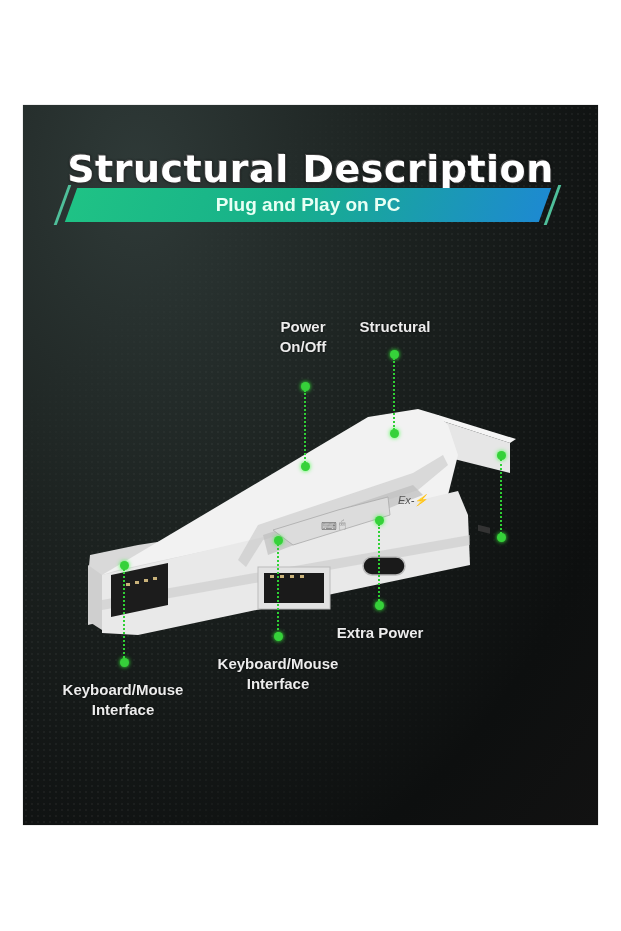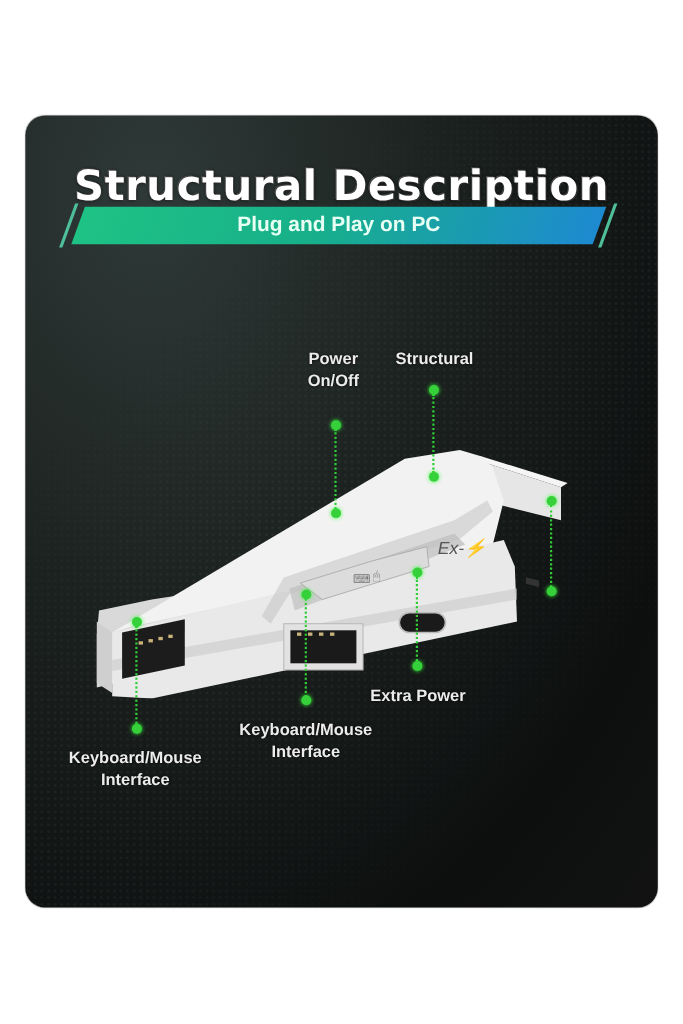--- a/index.html
+++ b/index.html
@@ -1,19 +1,19 @@
 <!DOCTYPE html>
 <html><head>
 <meta charset="utf-8">
 <style>
   html,body{margin:0;padding:0;background:#ffffff;}
   body{width:621px;height:931px;position:relative;overflow:hidden;font-family:"Liberation Sans",sans-serif;}
   .panel{position:absolute;left:23px;top:105px;width:575px;height:720px;
     background:radial-gradient(ellipse at 20% 10%,#2f3a38 0%,#1c2220 40%,#0d0f0f 80%,#121212 100%);
-    box-shadow:0 0 1px #999;border-radius:18px;}
+    box-shadow:0 0 1px #999;}
   .texture{position:absolute;inset:0;
     background-image:radial-gradient(rgba(255,255,255,0.05) 1px,transparent 1.4px);
     background-size:6px 6px;opacity:.9;
     -webkit-mask-image:linear-gradient(135deg,transparent 20%,#000 45%,#000 60%,transparent 85%);
     mask-image:linear-gradient(135deg,transparent 20%,#000 45%,#000 60%,transparent 85%);}
   .title{position:absolute;left:0;right:0;top:42px;text-align:center;color:#fff;
     font-family:"DejaVu Sans",sans-serif;font-weight:bold;font-size:38px;letter-spacing:0.5px;
     text-shadow:0 0 3px #000,1px 1px 0 #444,-1px -1px 0 #666;}
   .banner-wrap{position:absolute;left:40px;top:83px;width:490px;height:34px;}
   .banner{position:absolute;left:8px;top:0;width:474px;height:34px;
@@ -79,21 +79,21 @@
         <rect x="192" y="180" width="4" height="3"></rect>
           <rect x="202" y="180" width="4" height="3"></rect>
         <rect x="212" y="180" width="4" height="3"></rect>
           <rect x="222" y="180" width="4" height="3"></rect>
       </g>
 
       <rect x="285" y="162" width="42" height="18" rx="9" fill="#1a1a1a" stroke="#bbb" stroke-width="1.5"></rect>
     </svg>
   </div>
 
-  <div class="label" style="left:375px;top:385px;font-size:16px;font-weight:normal;color:#555;font-style:italic;text-shadow:none;">Ex-⚡</div>
+  <div class="label" style="left:375px;top:385px;font-size:11px;font-weight:normal;color:#555;font-style:italic;text-shadow:none;">Ex-⚡</div>
   <div style="position:absolute;left:298px;top:415px;font-size:11px;color:#777;">⌨</div>
   <div style="position:absolute;left:316px;top:413px;font-size:11px;color:#777;">🖱</div>
 
   <div class="label" style="left:240px;top:212px;width:80px;">
     <div>Power</div>
     <div>On/Off</div>
   </div>
   <div class="dot" style="left:278px;top:277px;"></div>
   <div class="vline" style="left:281px;top:285px;height:76px;"></div>
   <div class="dot" style="left:278px;top:357px;"></div>

